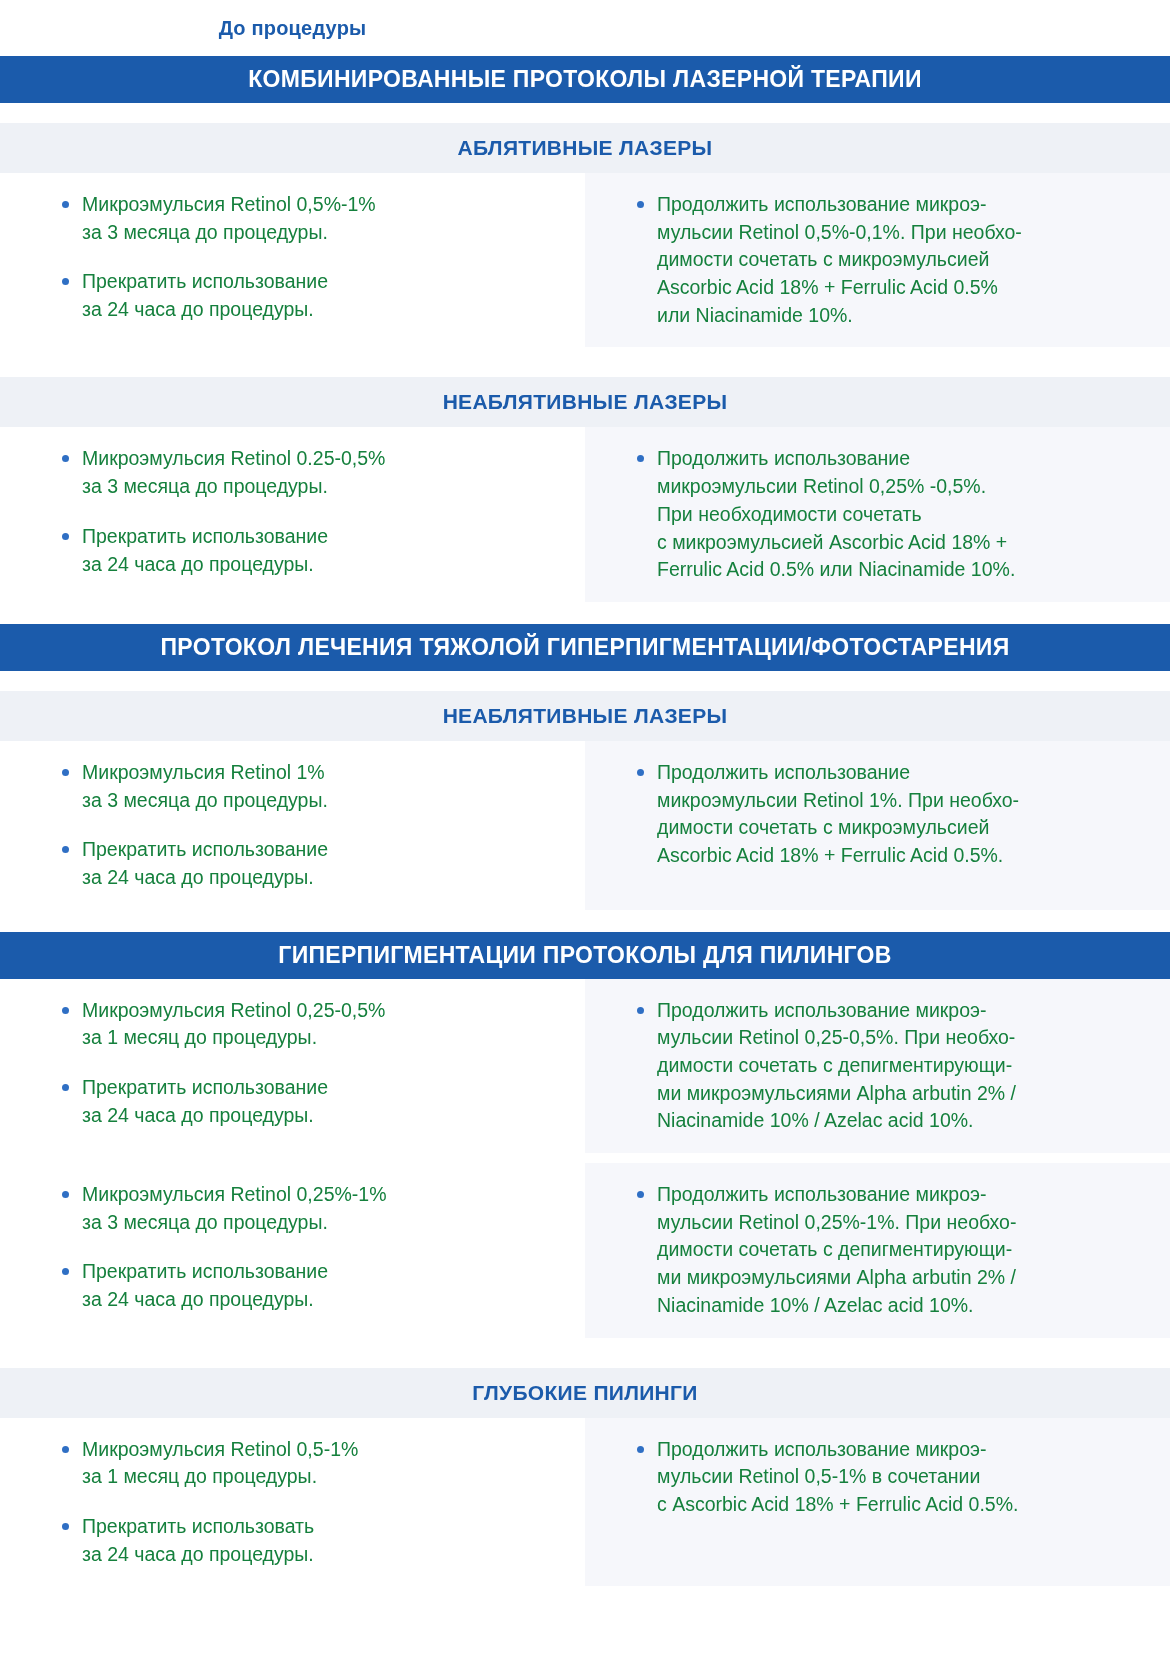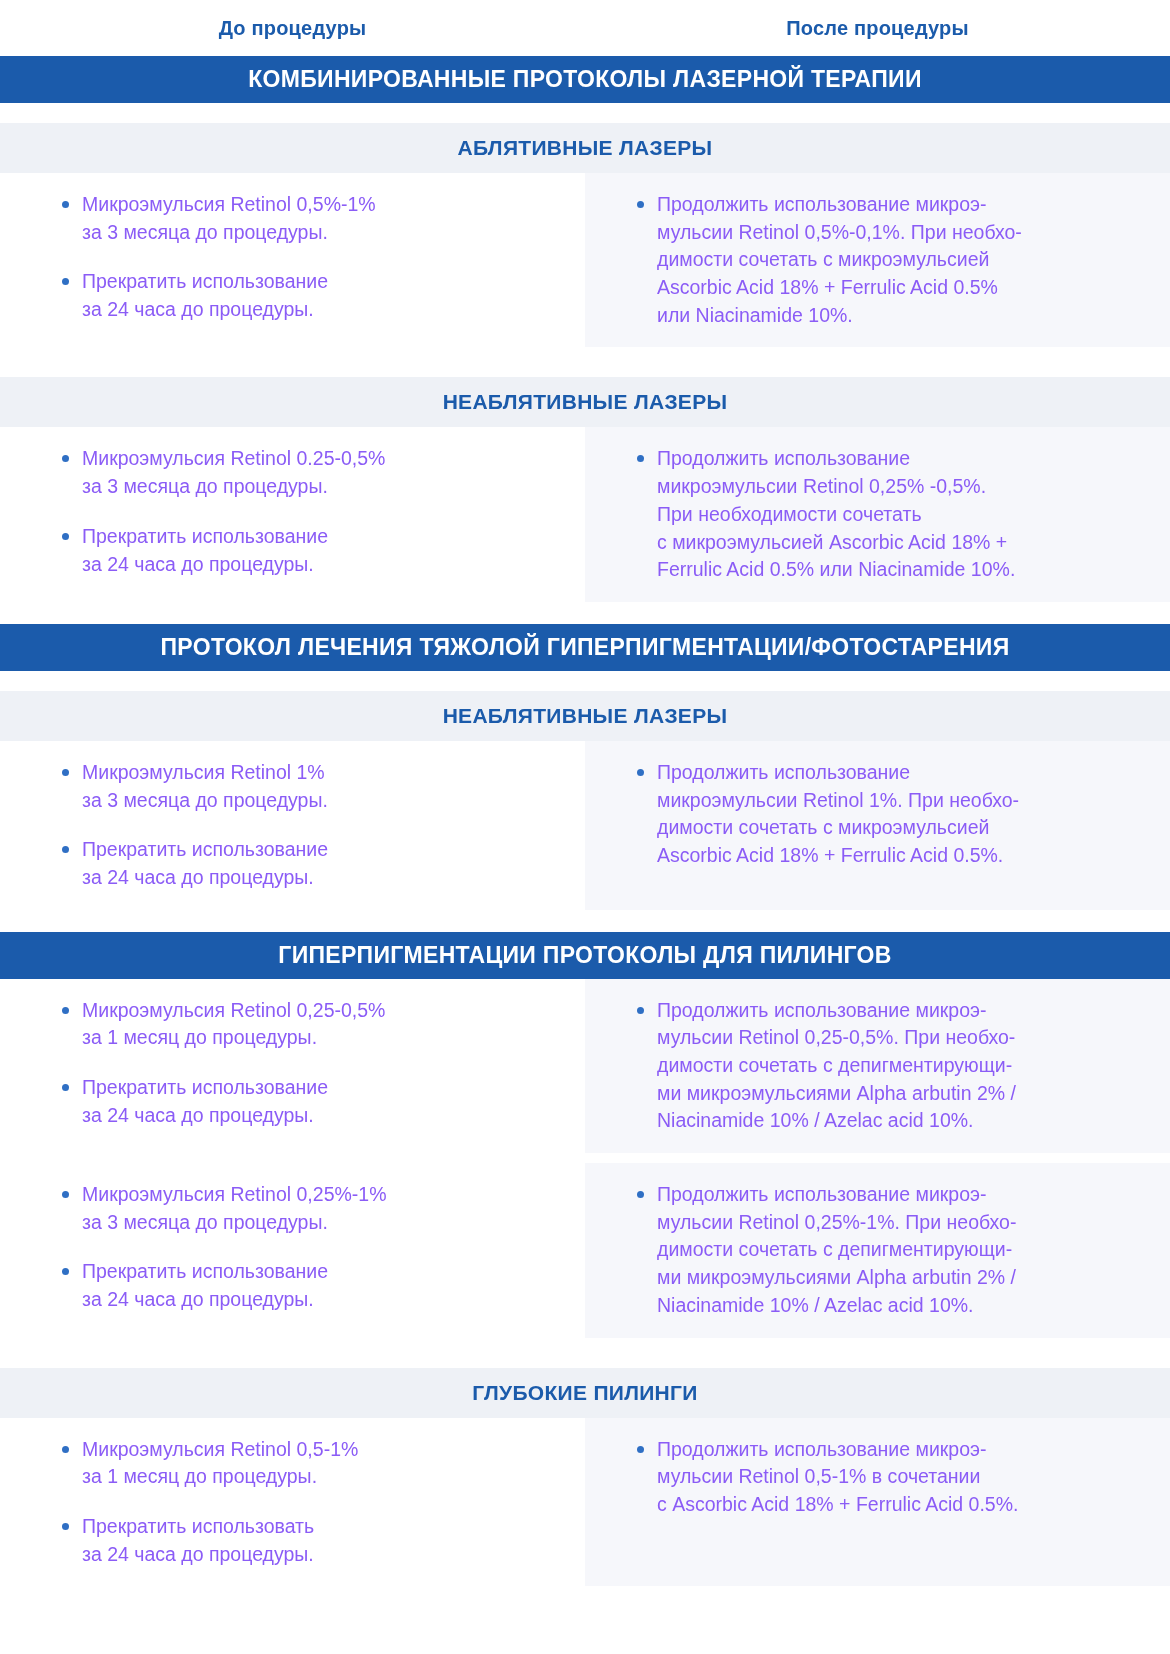--- a/index.html
+++ b/index.html
@@ -83,21 +83,21 @@
     list-style: none;
     margin: 0;
     padding: 0;
   }
   ul.bullets li {
     position: relative;
     padding-left: 22px;
     margin: 0 0 22px 0;
     font-size: 19.5px;
     line-height: 1.42;
-    color: #8b5cf6;
+    color: #15803d;
     white-space: pre-line;
   }
   ul.bullets li:last-child {
     margin-bottom: 0;
   }
   ul.bullets li::before {
     content: "";
     position: absolute;
     left: 2px;
     top: 10px;
@@ -110,21 +110,20 @@
   .gap-sm { height: 10px; background: #ffffff; }
   .gap-md { height: 22px; background: #ffffff; }
 </style>
 </head>
 <body>
 
 <div class="page">
 
   <div class="col-headers">
     <div class="col">До процедуры</div>
-    <div class="col">После процедуры</div>
   </div>
 
   <div class="section-bar">КОМБИНИРОВАННЫЕ ПРОТОКОЛЫ ЛАЗЕРНОЙ ТЕРАПИИ</div>
 
   <div class="sub-bar">АБЛЯТИВНЫЕ ЛАЗЕРЫ</div>
   <div class="row">
     <div class="cell left">
       <ul class="bullets">
         <li>Микроэмульсия Retinol 0,5%-1%
 за 3 месяца до процедуры.</li>

